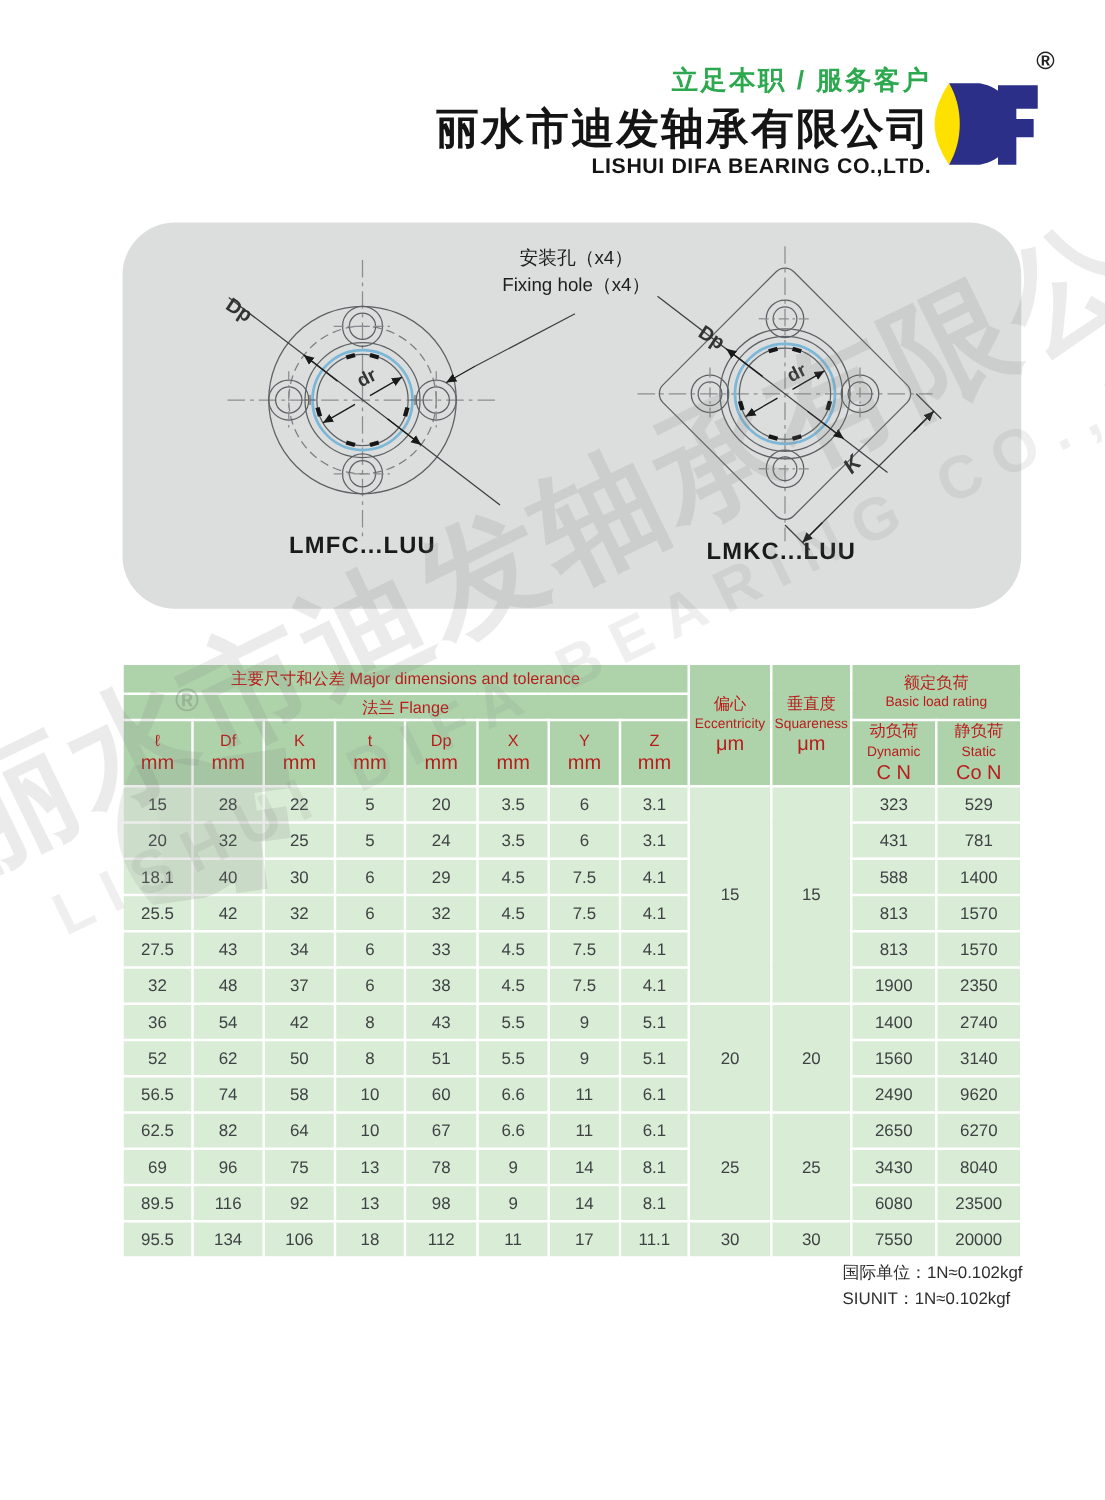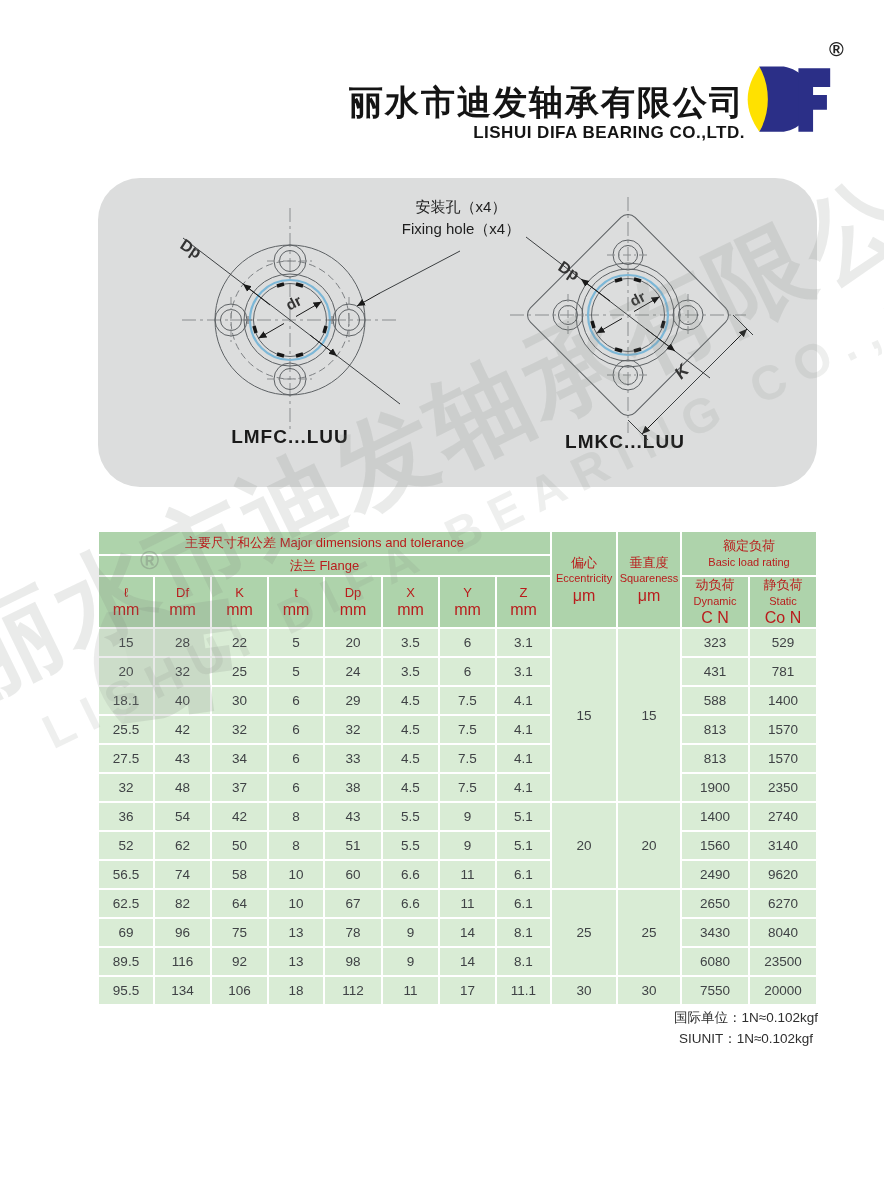--- a/index.html
+++ b/index.html
@@ -33,36 +33,37 @@
   .spec-table th,.spec-table td{border:2px solid #fff;text-align:center;vertical-align:middle;
       font-weight:normal;padding:0;}
   .spec-table thead th{background:#aed3ab;color:#b91c1c;font-size:13px;line-height:1.2;}
   .spec-table tbody td{background:#d9ecd5;color:#3f4245;font-size:13.5px;}
   .hrow-a{height:24px;} .hrow-b{height:21px;} .hrow-c{height:45px;}
   .spec-table tbody tr{height:29px;}
   .small-en{font-size:11px;}
   .unit{font-size:16px;}
 
   
-  .notes{right:66px;top:1008px;text-align:center;font-size:13.5px;line-height:1.55;color:#2e2e2e;}
+  .notes{right:66px;top:1008px;text-align:left;font-size:13.5px;line-height:1.55;color:#2e2e2e;}
 
   
   .wm{pointer-events:none;user-select:none;z-index:50;}
   .wm-diag{left:-20px;top:595px;width:1500px;transform:rotate(-26deg);transform-origin:0 50%;
            white-space:nowrap;font-weight:bold;}
   .wm-line1{font-size:100px;letter-spacing:4px;color:rgba(125,130,125,0.16);}
   .wm-line2{font-size:48px;letter-spacing:13px;color:rgba(125,130,125,0.13);padding-left:40px;margin-top:2px;}
   .wm-reg{left:140px;top:545px;font-size:26px;font-weight:bold;color:rgba(115,120,115,0.35);}
   .wm-df{left:86px;top:592px;width:152px;height:142px;transform:rotate(-8deg);opacity:0.16;}
 </style>
 </head>
 <body>
 
 <div class="page">
 
+  <div class="abs tagline">立足本职 / 服务客户</div>
   <div class="abs company-cn">丽水市迪发轴承有限公司</div>
   <div class="abs company-en">LISHUI DIFA BEARING CO.,LTD.</div>
 
   <svg class="abs logo" viewBox="-6 0 108 82">
     <path fill="#ffe100" d="M14 0 C-5 28 -5 52 14 80 C30 56 30 24 14 0 Z"></path>
     <path fill="#2b2f87" d="M14 0 H44 C66 4 78 20 78 40 C78 60 66 76 44 80 H14 C28 56 28 24 14 0 Z"></path>
     <path fill="#2b2f87" d="M62 2 H101 V25 H80 V35 H97 V53 H80 V80 H62 Z"></path>
   </svg>
   <div class="abs regmark">®</div>
 

